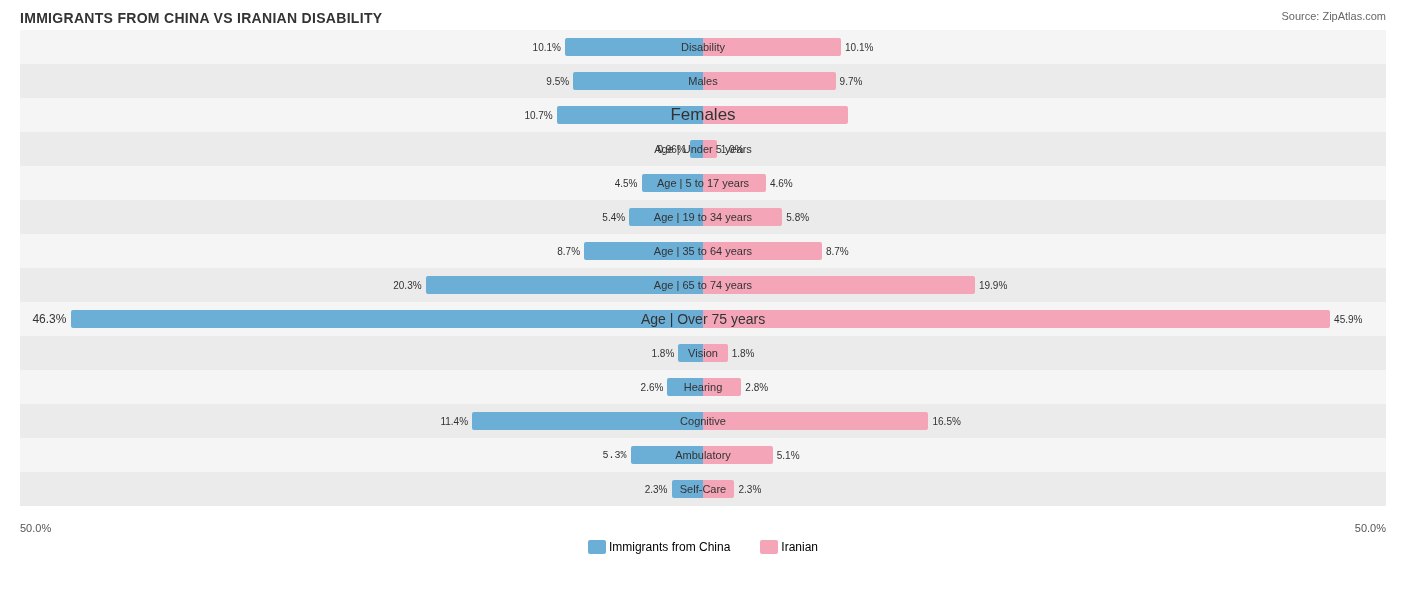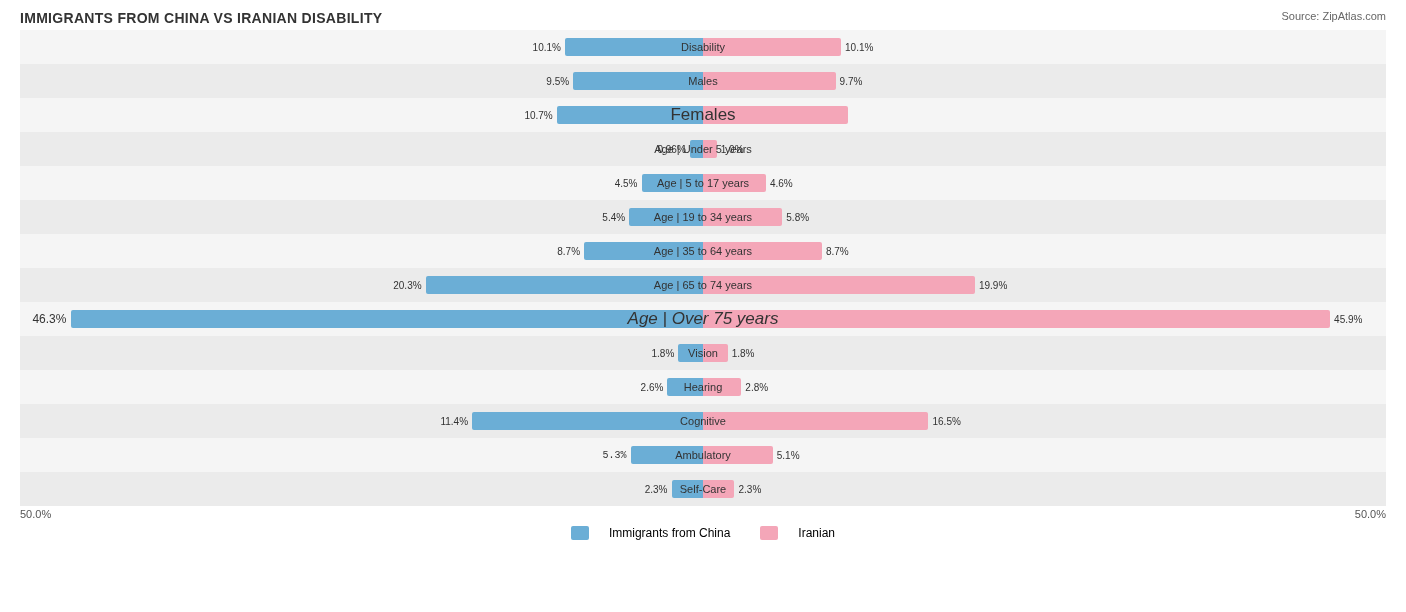--- a/index.html
+++ b/index.html
@@ -90,33 +90,33 @@
       display: flex;
       justify-content: center;
       align-items: center;
       gap: 30px;
       margin-top: 6px;
       font-size: 12px;
     }
     .legend-item {
       display: flex;
       align-items: center;
-      gap: 20px;
+      gap: 3px;
     }
     .legend-box {
       width: 18px;
       height: 14px;
       border-radius: 2px;
     }
     .axis-labels {
       display: flex;
       justify-content: space-between;
       font-size: 11px;
       color: #555;
-      margin-top: 2px;
+      margin-top: 16px;
       padding: 0 0px;
     }
     .chart-wrapper {
       position: relative;
       margin-top: 4px;
     }
   </style>
 </head>
 <body>
 
@@ -178,21 +178,21 @@
       <div class="row" style="position: relative; height: 34px; display: flex; align-items: center; background: rgb(235, 235, 235);">
         <div class="bar-left" style="width: 20.3%; right: 50%; position: absolute; height: 18px; background: rgb(107, 174, 214); border-radius: 2px 0px 0px 2px;"></div>
         <div class="bar-right" style="width: 19.9%; left: 50%; position: absolute; height: 18px; background: rgb(244, 166, 184); border-radius: 0px 2px 2px 0px;"></div>
         <div class="label-center" style="position: absolute; left: 50%; transform: translateX(-50%); font-size: 11px; color: rgb(51, 51, 51); white-space: nowrap; z-index: 10; background: rgba(255, 255, 255, 0); padding: 0px 4px;">Age | 65 to 74 years</div>
         <div class="val-left" style="position: absolute; font-size: 10px; color: rgb(51, 51, 51); white-space: nowrap; right: 70.6%; top: 50%; transform: translateY(-50%);">20.3%</div>
         <div class="val-right" style="position: absolute; font-size: 10px; color: rgb(51, 51, 51); white-space: nowrap; left: 70.2%; top: 50%; transform: translateY(-50%);">19.9%</div>
       </div>
       <div class="row" style="position: relative; height: 34px; display: flex; align-items: center; background: rgb(245, 245, 245);">
         <div class="bar-left" style="width: 46.3%; right: 50%; position: absolute; height: 18px; background: rgb(107, 174, 214); border-radius: 2px 0px 0px 2px;"></div>
         <div class="bar-right" style="width: 45.9%; left: 50%; position: absolute; height: 18px; background: rgb(244, 166, 184); border-radius: 0px 2px 2px 0px;"></div>
-        <div class="label-center" style="position: absolute; left: 50%; transform: translateX(-50%); font-size: 17px; color: rgb(51, 51, 51); white-space: nowrap; z-index: 10; background: rgba(255, 255, 255, 0); padding: 0px 4px; font-style: italic;">Age | Over 75 years</div>
+        <div class="label-center" style="position: absolute; left: 50%; transform: translateX(-50%); font-size: 14px; color: rgb(51, 51, 51); white-space: nowrap; z-index: 10; background: rgba(255, 255, 255, 0); padding: 0px 4px;">Age | Over 75 years</div>
         <div class="val-left" style="position: absolute; font-size: 12px; color: rgb(51, 51, 51); white-space: nowrap; right: 96.6%; top: 50%; transform: translateY(-50%);">46.3%</div>
         <div class="val-right" style="position: absolute; font-size: 10px; color: rgb(51, 51, 51); white-space: nowrap; left: 96.2%; top: 50%; transform: translateY(-50%);">45.9%</div>
       </div>
       <div class="row" style="position: relative; height: 34px; display: flex; align-items: center; background: rgb(235, 235, 235);">
         <div class="bar-left" style="width: 1.8%; right: 50%; position: absolute; height: 18px; background: rgb(107, 174, 214); border-radius: 2px 0px 0px 2px;"></div>
         <div class="bar-right" style="width: 1.8%; left: 50%; position: absolute; height: 18px; background: rgb(244, 166, 184); border-radius: 0px 2px 2px 0px;"></div>
         <div class="label-center" style="position: absolute; left: 50%; transform: translateX(-50%); font-size: 11px; color: rgb(51, 51, 51); white-space: nowrap; z-index: 10; background: rgba(255, 255, 255, 0); padding: 0px 4px;">Vision</div>
         <div class="val-left" style="position: absolute; font-size: 10px; color: rgb(51, 51, 51); white-space: nowrap; right: 52.1%; top: 50%; transform: translateY(-50%);">1.8%</div>
         <div class="val-right" style="position: absolute; font-size: 10px; color: rgb(51, 51, 51); white-space: nowrap; left: 52.1%; top: 50%; transform: translateY(-50%);">1.8%</div>
       </div>

